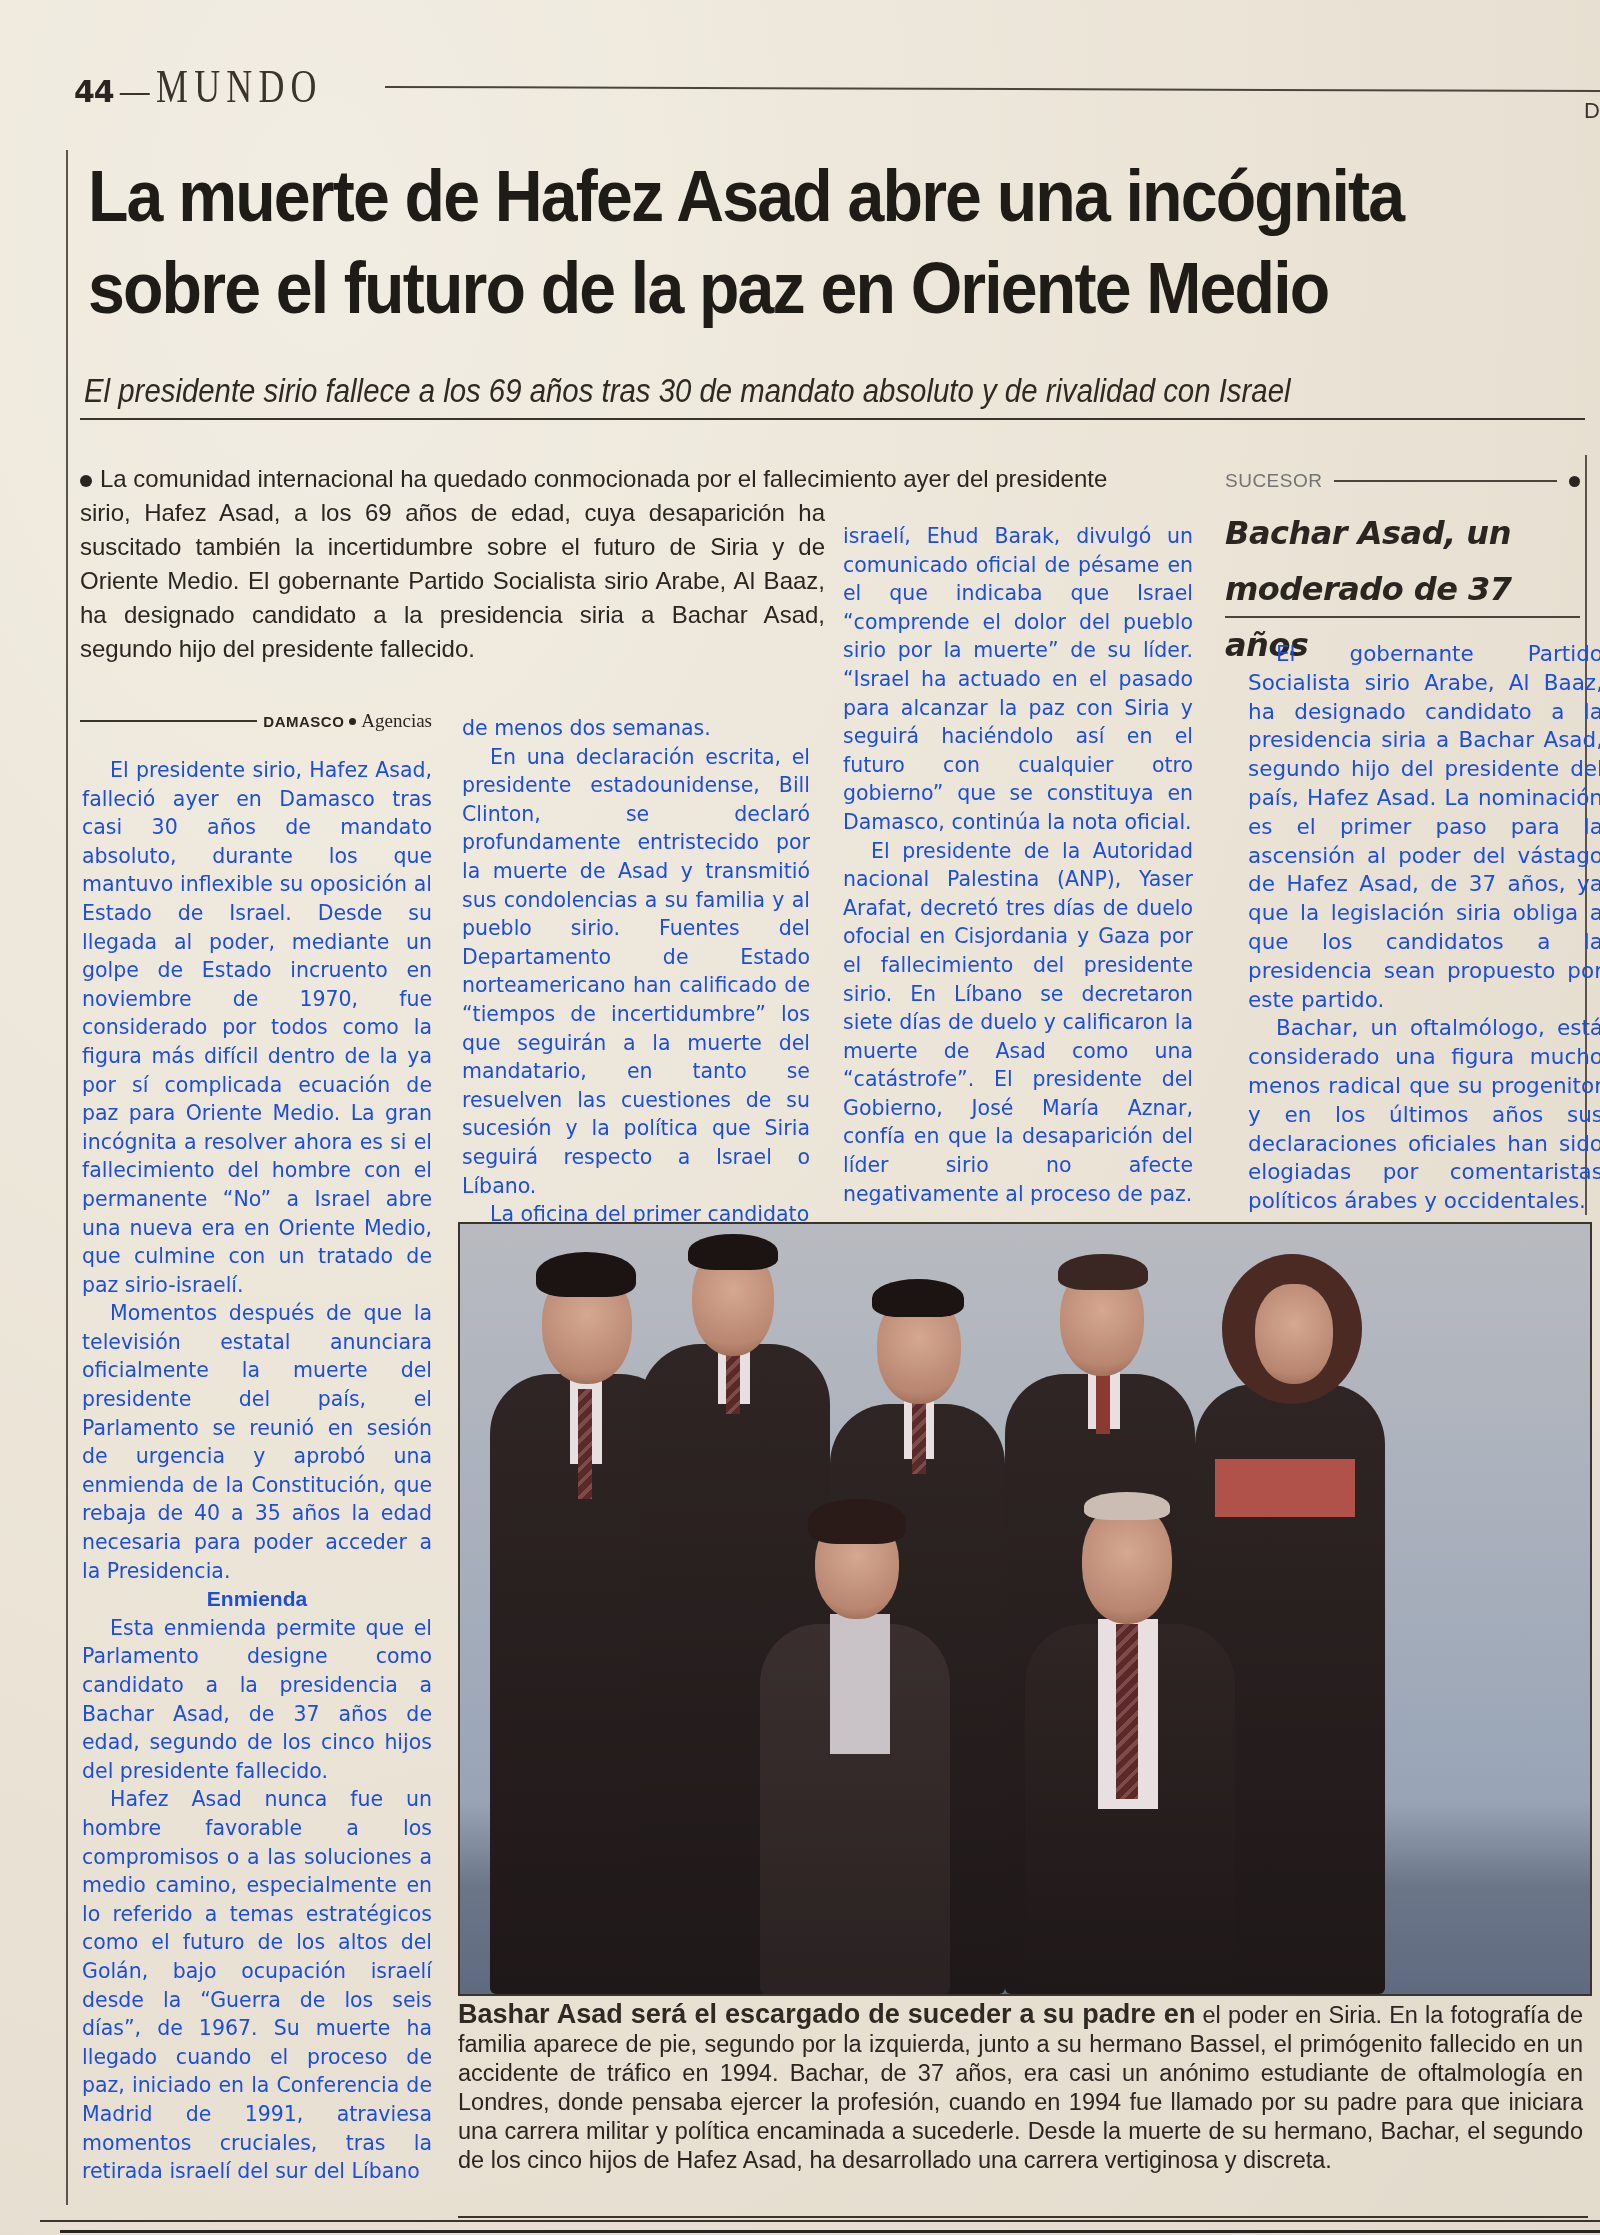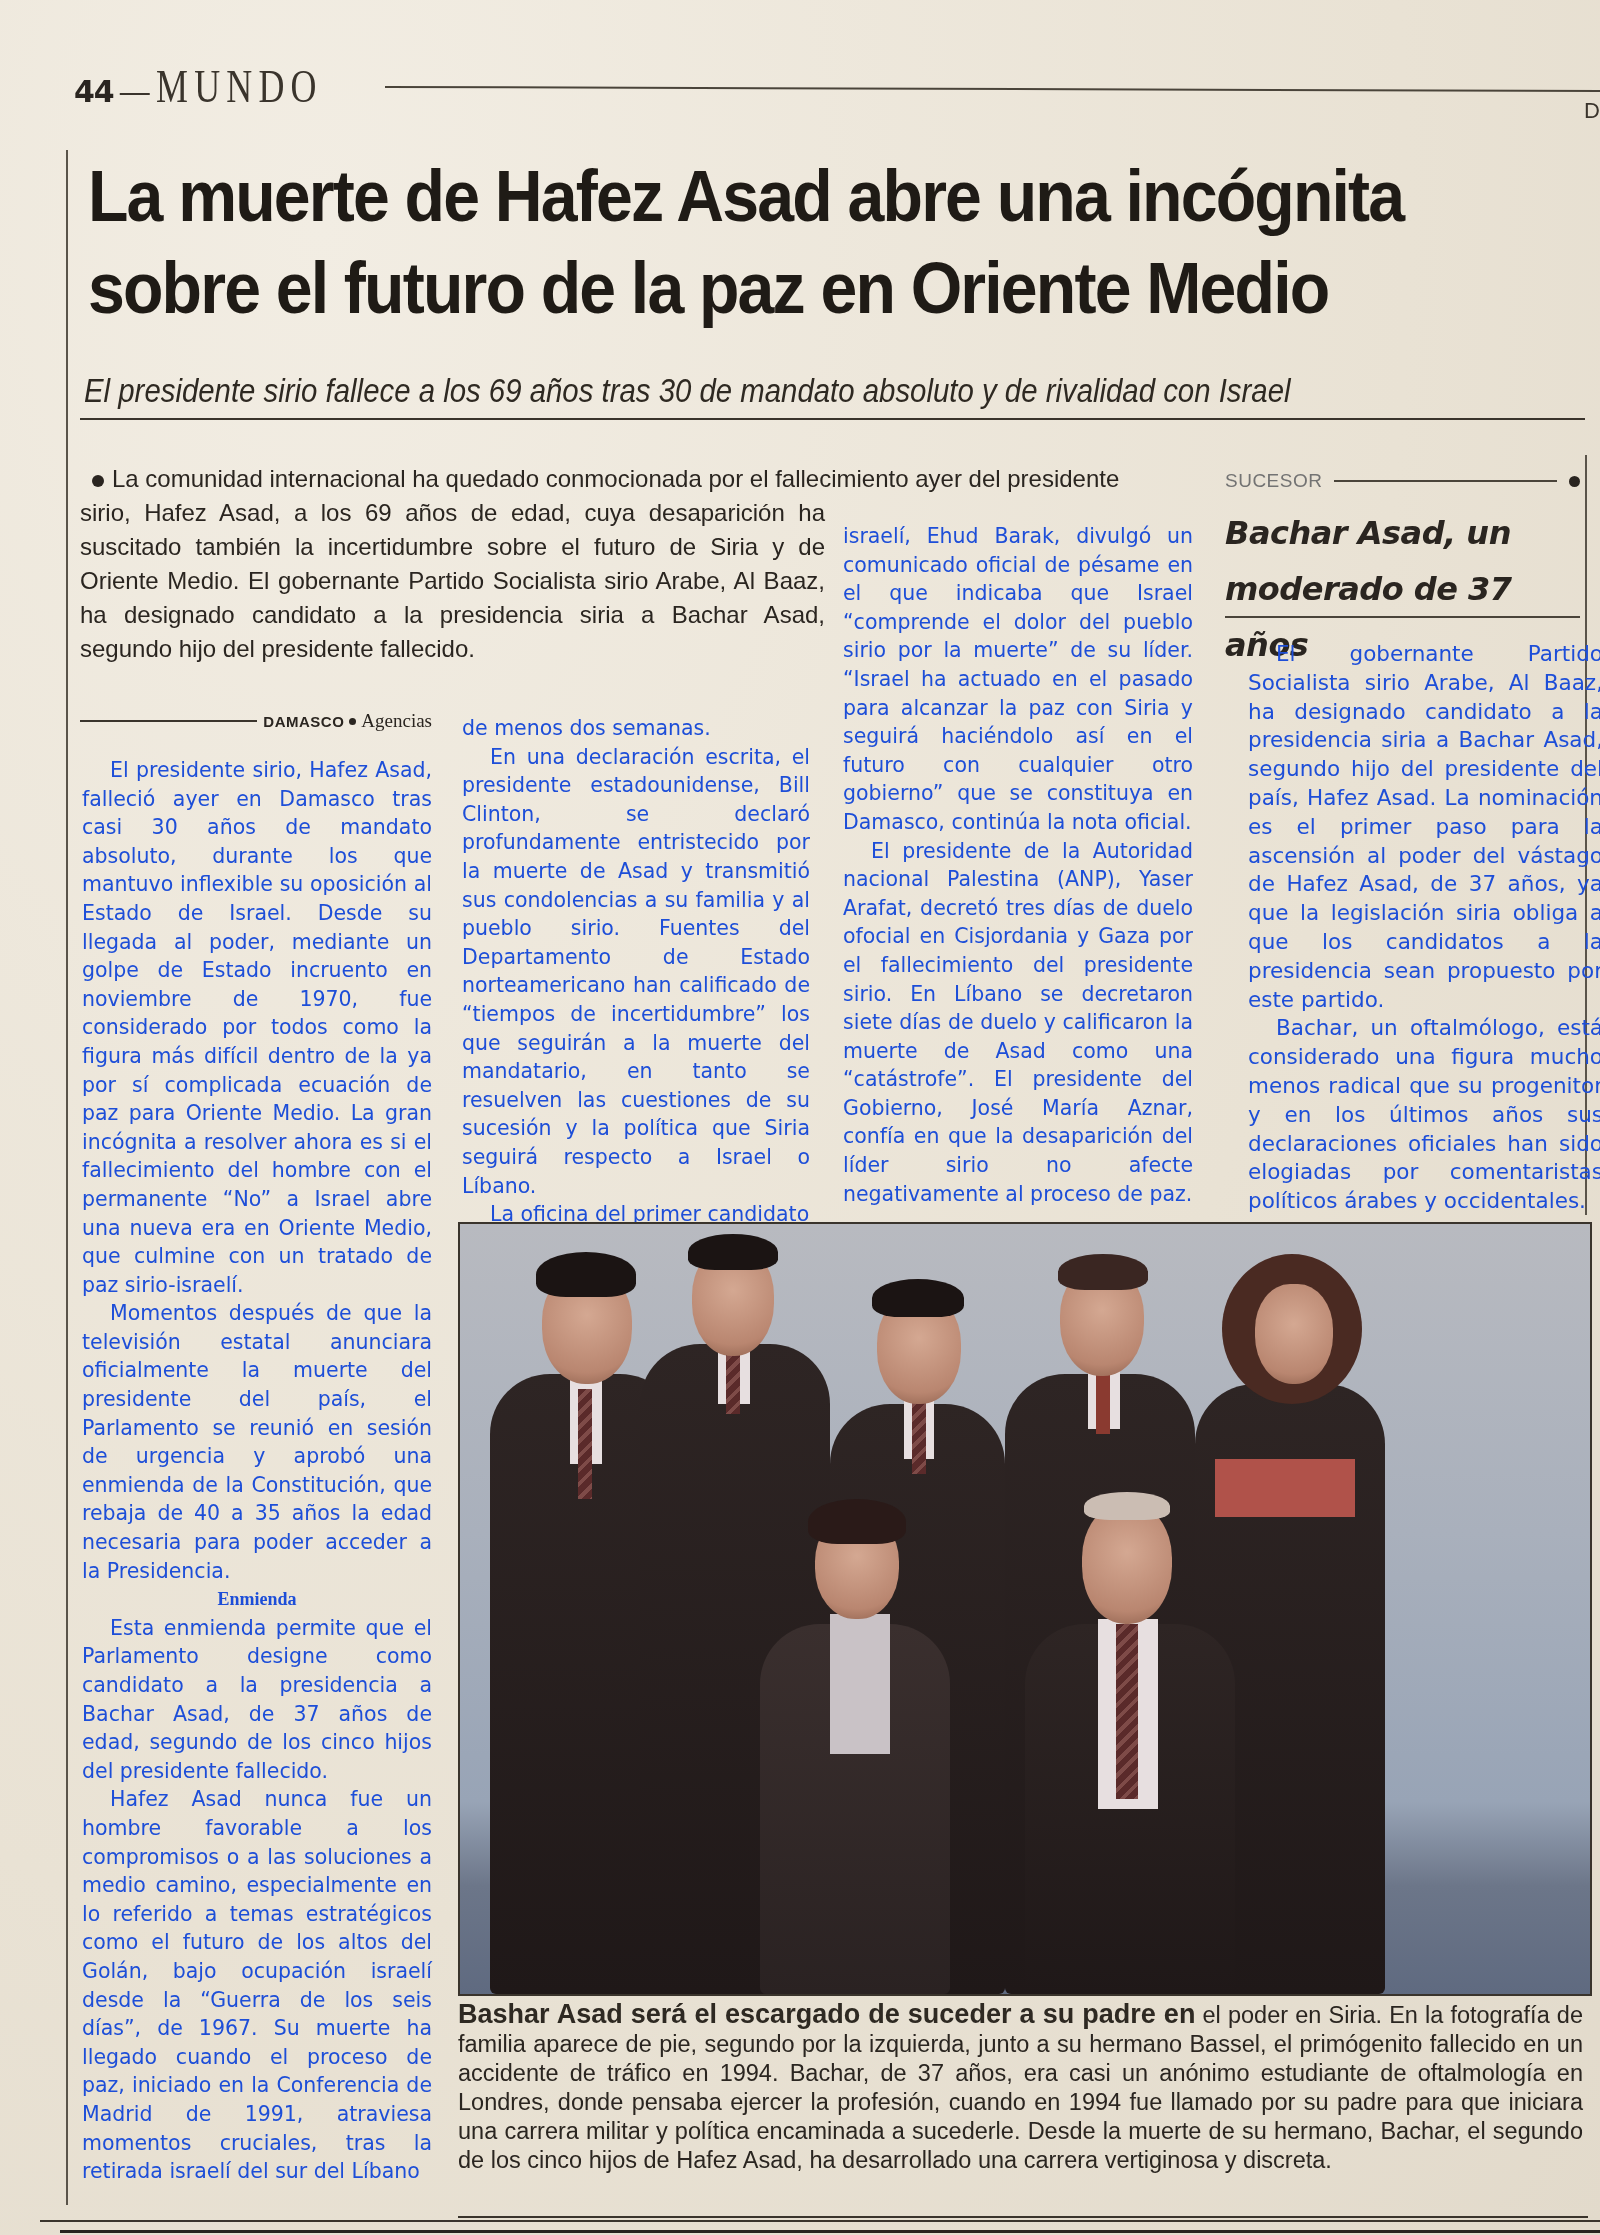--- a/index.html
+++ b/index.html
@@ -23,33 +23,33 @@
   .frame-left { left:66px; top:150px; width:2px; height:2055px; background:#5a544a; }
   .frame-bottom { left:40px; top:2220px; width:1560px; height:2px; background:#3a342c; }
   .frame-bottom2 { left:60px; top:2230px; width:1540px; height:3px; background:#2a2520; }
 
   
   .headline { left:88px; top:150px; width:1500px; font-family:"Liberation Sans", sans-serif; font-weight:bold; font-size:72px; line-height:92px; letter-spacing:-2px; color:#1f1b16; transform:scaleX(0.92); transform-origin:left; }
   .deck { left:84px; top:372px; width:1520px; font-family:"Liberation Sans", sans-serif; font-style:italic; font-size:33px; color:#2e2922; transform:scaleX(0.89); transform-origin:left; white-space:nowrap; }
   .deck-rule { left:80px; top:418px; width:1505px; height:2px; background:#3a342c; }
 
   
-  .lead { left:92px; top:462px; width:1115px; font-family:"Liberation Sans", sans-serif; font-size:24px; line-height:34px; color:#2a2520; }
+  .lead { left:80px; top:462px; width:1115px; font-family:"Liberation Sans", sans-serif; font-size:24px; line-height:34px; color:#2a2520; }
   .lead p { margin:0; text-align:justify; }
   .lead .bullet { display:inline-block; width:12px; height:12px; border-radius:50%; background:#2a2520; margin-right:8px; vertical-align:middle; }
   .lead-rest { left:80px; top:496px; width:745px; font-size:24px; line-height:34px; text-align:justify; transform:scaleX(1); }
 
   
   .col { font-family:"DejaVu Sans", sans-serif; font-size:20.5px; line-height:28.6px; color:#1d4ed8; text-align:justify; hyphens:manual; }
   .col p { margin:0; text-indent:28px; }
   .col p.noindent { text-indent:0; }
   .col1 { left:82px; top:756px; width:350px; }
   .col2 { left:462px; top:714px; width:348px; }
   .col3 { left:843px; top:522px; width:350px; }
-  .subhead { text-align:center; font-weight:bold; font-size:18px; margin:10px 0 26px 0; text-indent:0 !important; font-family:Liberation Serif, serif; }
+  .subhead { text-align:center; font-weight:bold; font-size:21px; margin:10px 0 26px 0; text-indent:0 !important; font-family:Liberation Sans, sans-serif; }
   .byline { left:80px; top:710px; width:352px; display:flex; align-items:center; }
   .byline .line { flex:1; height:2px; background:#3a342c; margin-right:6px; }
   .byline .city { font-family:"Liberation Sans", sans-serif; font-weight:bold; font-size:15px; letter-spacing:0.5px; }
   .byline .dot { width:7px; height:7px; border-radius:50%; background:#2a2520; margin:0 5px; }
   .byline .agency { font-family:"Liberation Serif", serif; font-size:19px;text-align:center; }
 
   
   .side-rule-v { left:1585px; top:455px; width:2px; height:760px; background:#5a544a; }
   .side-kicker { left:1225px; top:470px; width:355px; display:flex; align-items:center; }
   .side-kicker .txt { font-family:"Liberation Sans", sans-serif; font-size:19px; color:#737373; letter-spacing:0.5px; }

